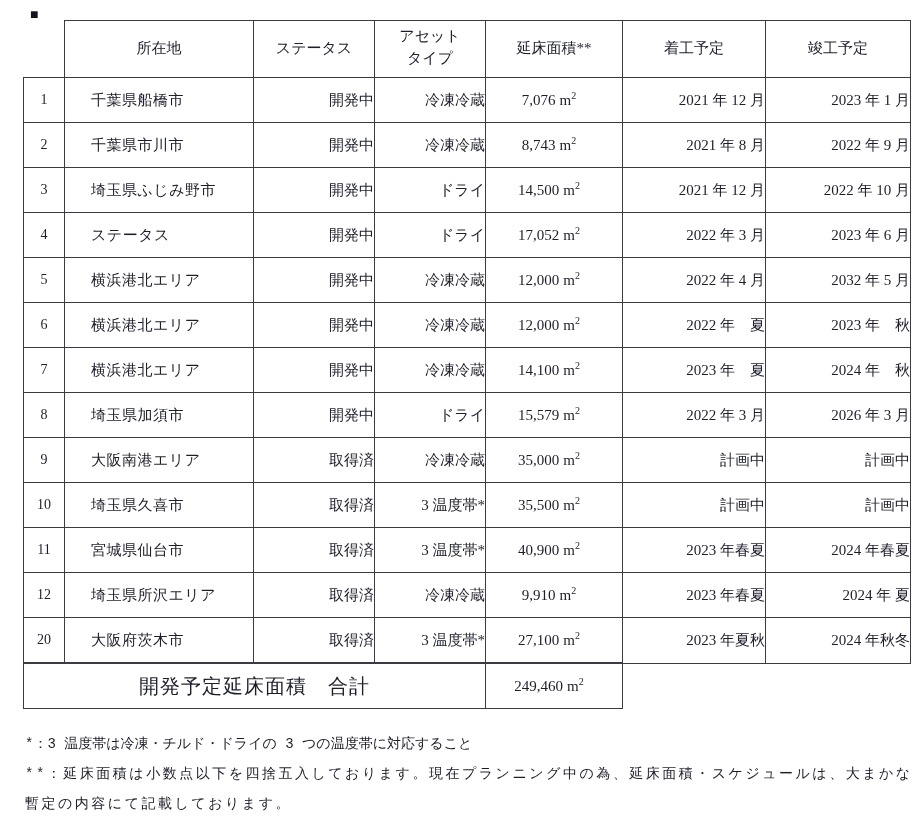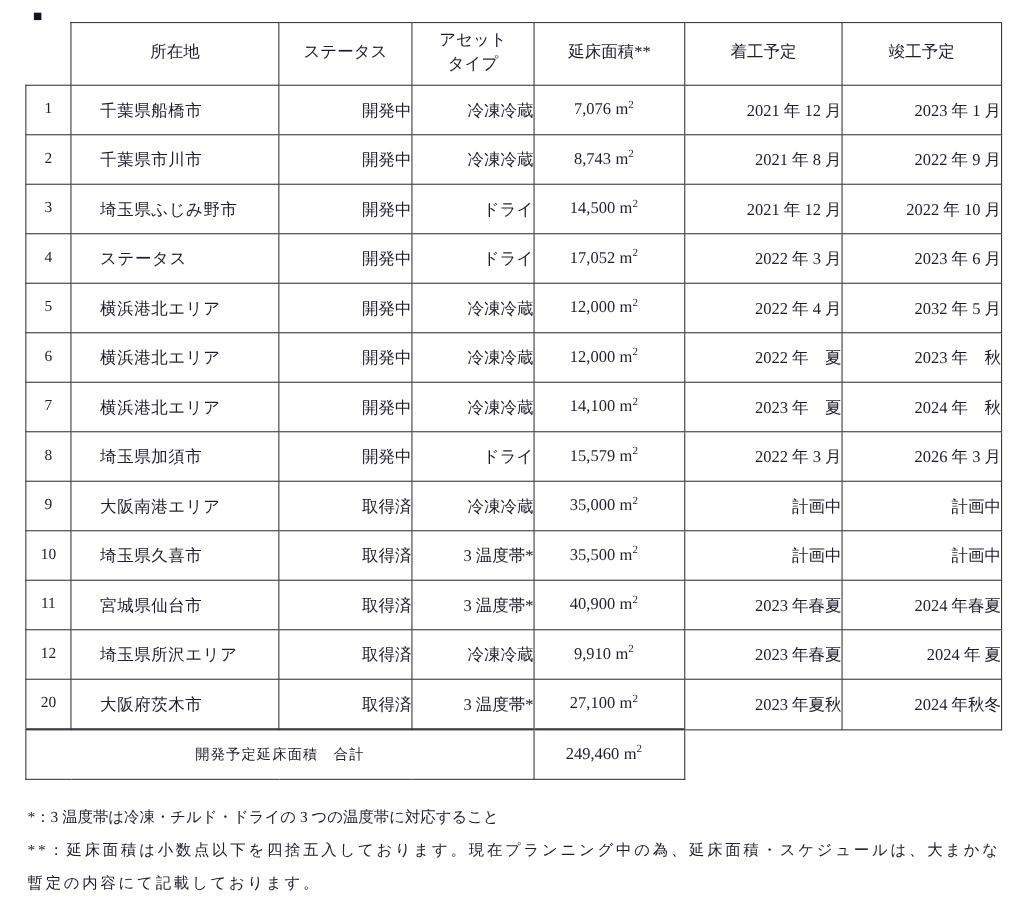--- a/index.html
+++ b/index.html
@@ -33,24 +33,24 @@
   thead th.th-asset { padding: 0 20px; font-family: Liberation Mono, monospace; }
   tbody td, tfoot td { height: 44px; font-size: 15px; }
   .blank { border: none; background: transparent; }
   .td-num    { text-align: center; font-size: 14px; }
   .td-loc    { text-align: left; padding-left: 26px; letter-spacing: 0.5px; }
   .td-center { text-align: right; }
   .td-area   { text-align: center; padding-right: 10px; }
   .td-area sup { font-size: 10px; line-height: 0; }
   .unit { margin-left: 4px; }
   tfoot td { border-top-width: 2px; }
-  .td-total-label { text-align: center; font-size: 13px; letter-spacing: 1px; }
+  .td-total-label { text-align: center; font-size: 20px; letter-spacing: 1px; }
 
   .footnotes { position: absolute; left: 25px; top: 729px; width: 893px; color: #1d1d2b; }
-  .footnotes p { margin: 0; font-size: 14px; line-height: 30px; }
+  .footnotes p { margin: 0; font-size: 14px; line-height: 30px; font-family: Liberation Mono, monospace; }
   .footnotes p.fn2 { letter-spacing: 2.5px; }
 </style>
 </head>
 <body>
 
 <div class="title">
   <span class="bullet">■</span>
 </div>
 
 <table class="main">

